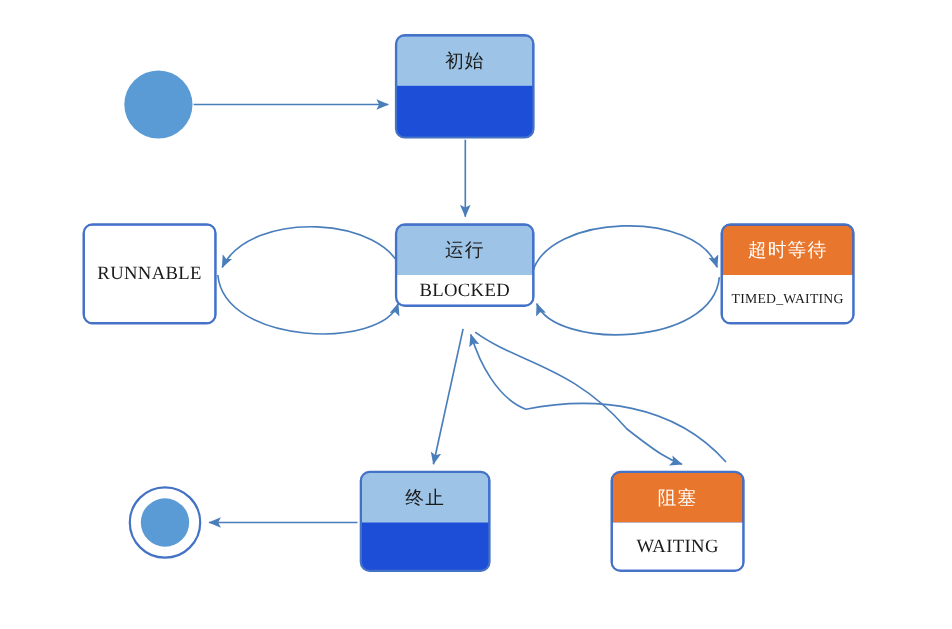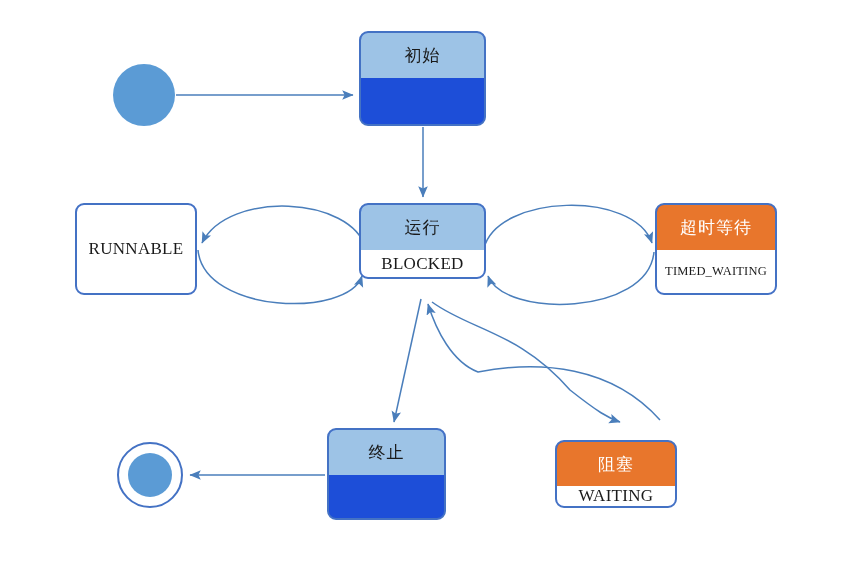--- a/index.html
+++ b/index.html
@@ -141,21 +141,21 @@
 
   <div class="state-node" style="left:655px; top:203px; width:122px; height:92px;">
     <div class="state-header orange">超时等待</div>
     <div class="state-body small">TIMED_WAITING</div>
   </div>
 
   <div class="state-node" style="left:327px; top:428px; width:119px; height:92px;gap:28px;">
     <div class="state-header blue">终止</div>
   </div>
 
-  <div class="state-node" style="left:555px; top:440px; width:122px; height:68px;">
+  <div class="state-node" style="left:555px; top:428px; width:122px; height:92px;">
     <div class="state-header orange">阻塞</div>
     <div class="state-body">WAITING</div>
   </div>
 
   <div class="end-circle" style="left:117px; top:442px; width:66px; height:66px;">
     <div class="end-circle-inner" style="left:9px; top:9px; right:9px; bottom:9px;"></div>
   </div>
 
 </div>
 

